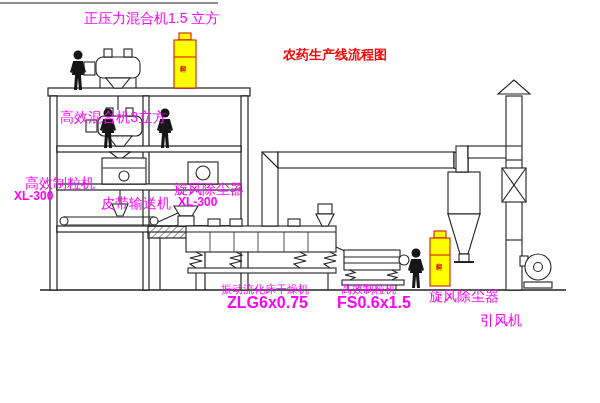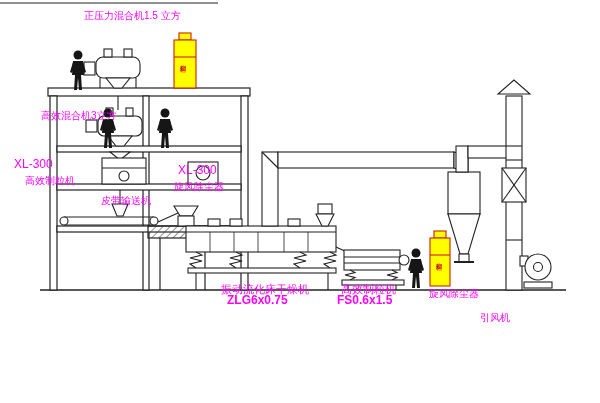--- a/index.html
+++ b/index.html
@@ -1,21 +1,21 @@
 <!DOCTYPE html>
 <html><head>
 <meta charset="utf-8">
 <style>
   html,body{margin:0;padding:0;background:#ffffff;font-family:"Liberation Sans",sans-serif;}
   .canvas{position:relative;width:600px;height:403px;background:#ffffff;overflow:hidden;}
   .canvas svg{position:absolute;left:0;top:0;}
-  .lbl{position:absolute;color:#FF00FF;font-size:10px;line-height:1.15;white-space:nowrap;}
+  .lbl{position:absolute;color:#FF00FF;font-size:14px;line-height:1.15;white-space:nowrap;}
   .lbl-md{font-size:11px;}
-  .lbl-big{font-size:12px;font-weight:normal;}
-  .lbl-model{font-size:12px;font-weight:bold;}
+  .lbl-big{font-size:12px;font-weight:bold;margin-top:32px;}
+  .lbl-model{font-size:16px;font-weight:bold;}
   .title-row{position:absolute;left:283px;top:46px;display:flex;align-items:baseline;gap:2px;color:#FF0000;white-space:nowrap;}
   .title-text{font-size:13px;font-weight:bold;}
   .title-cap{font-size:21px;}
   .cab-label{position:absolute;color:#CC0000;font-size:6px;line-height:1;writing-mode:vertical-rl;text-orientation:upright;letter-spacing:1px;}
 </style>
 </head>
 <body>
 
 <div class="canvas">
 
@@ -173,24 +173,25 @@
       <line x1="430" y1="255" x2="450" y2="255"></line>
     </g>
 
     <use href="#person-shape" x="0" y="0" transform="translate(78,50)"></use>
     <use href="#person-shape" transform="translate(108,108)"></use>
     <use href="#person-shape" transform="translate(165,108)"></use>
     <use href="#person-shape" transform="translate(416,248)"></use>
   </svg>
 
   <div class="title-row">
+    <span class="title-text">农药生产线流程图</span>
   </div>
 
   <div class="lbl" style="left:84px;top:10px;">正压力混合机1.5 立方</div>
-  <div class="lbl" style="left:41px;top:110px;">高效混合机3立方</div>
+  <div class="lbl" style="left:60px;top:110px;font-family:Liberation Mono, monospace;">高效混合机3立方</div>
 
   <div class="lbl lbl-big" style="left:14px;top:158px;">XL-300</div>
   <div class="lbl" style="left:25px;top:175px;text-align:center;">高效制粒机</div>
 
   <div class="lbl lbl-big" style="left:178px;top:164px;">XL-300</div>
   <div class="lbl" style="left:174px;top:181px;">旋风除尘器</div>
 
   <div class="lbl" style="left:101px;top:195px;">皮带输送机</div>
 
   <div class="lbl lbl-md" style="left:221px;top:283px;">振动流化床干燥机</div>

